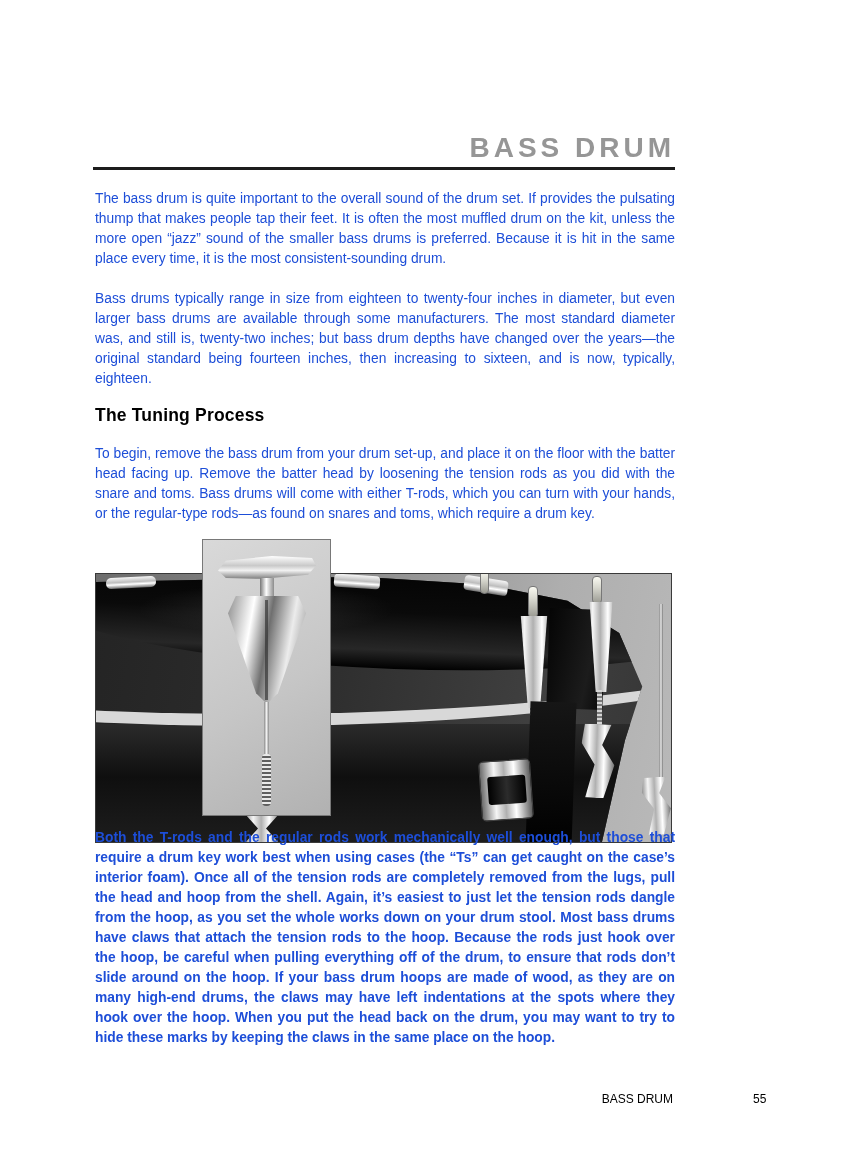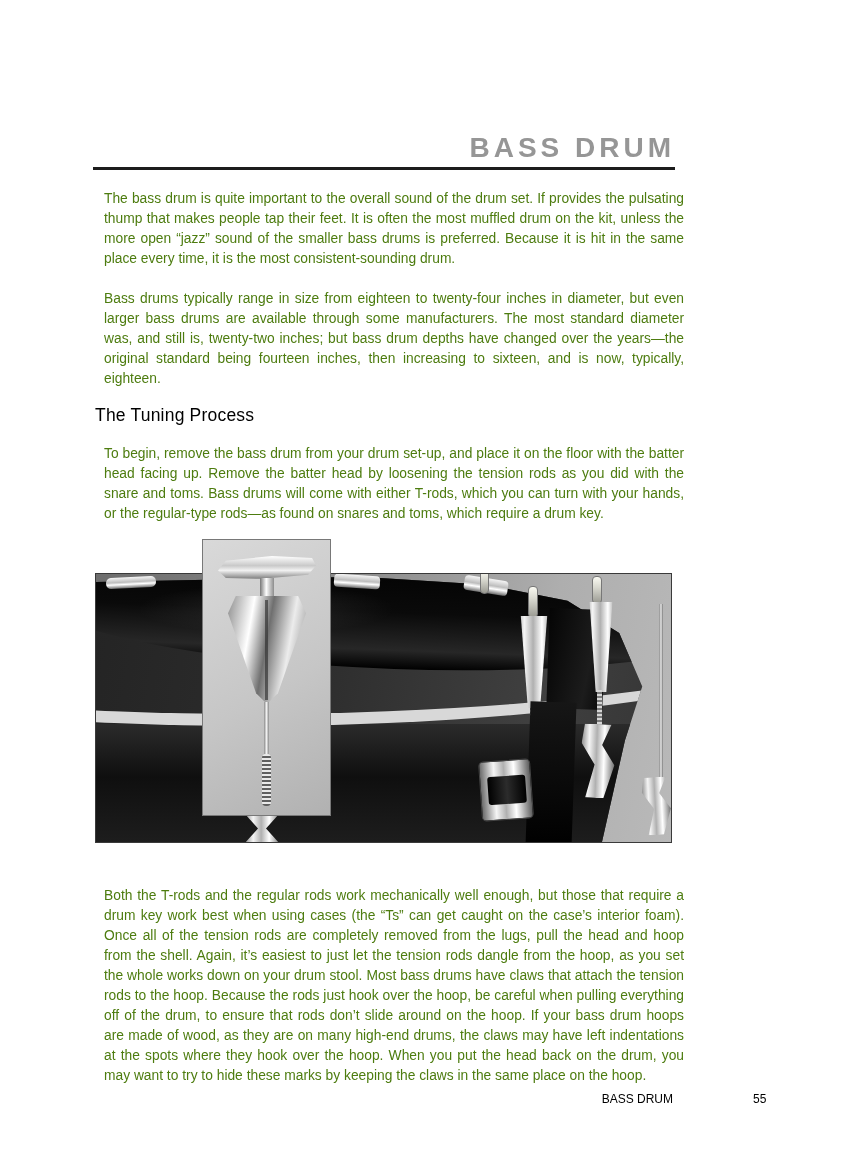--- a/index.html
+++ b/index.html
@@ -5,27 +5,27 @@
   * { margin:0; padding:0; box-sizing:border-box; }
   html,body { background:#ffffff; }
   body { width:864px; height:1152px; position:relative; font-family:"Liberation Sans", sans-serif; color:#000; }
   .page { position:absolute; left:0; top:0; width:769px; height:1152px; background:#fff; overflow:hidden; }
 
   .page-title { position:absolute; left:95px; top:132px; width:580px; text-align:right;
     font-size:28px; font-weight:bold; letter-spacing:4px; color:#969696; }
   .title-rule { position:absolute; left:93px; top:167px; width:582px; height:3px; background:#1c1c1c; }
 
   .para { position:absolute; left:95px; width:580px; font-size:13.8px; line-height:20px;
-    text-align:justify; color:#4d7c0f;margin-left:9px; }
+    text-align:justify; color:#1d4ed8; }
   .p1 { top:189px; }
   .p2 { top:289px; }
   .p3 { top:444px; }
-  .p4 { top:886px; }
+  .p4 { top:828px;font-weight:bold; }
 
-  .section-heading { position:absolute; left:95px; top:405px; font-size:17.5px; font-weight:normal;
+  .section-heading { position:absolute; left:95px; top:405px; font-size:17.5px; font-weight:bold;
     letter-spacing:0.2px; color:#000;text-align:center; }
 
   .footer-label { position:absolute; left:95px; top:1092px; width:578px; text-align:right; font-size:12px; }
   .footer-page { position:absolute; left:753px; top:1092px; font-size:12px; }
 
   
   .photo { position:absolute; left:95px; top:573px; width:577px; height:270px;
     background:linear-gradient(100deg,#6d6d6d 0%,#8f8f8f 45%,#aeaeae 75%,#b9b9b9 100%);
     border:1px solid #3a3a3a; overflow:hidden; }
 

